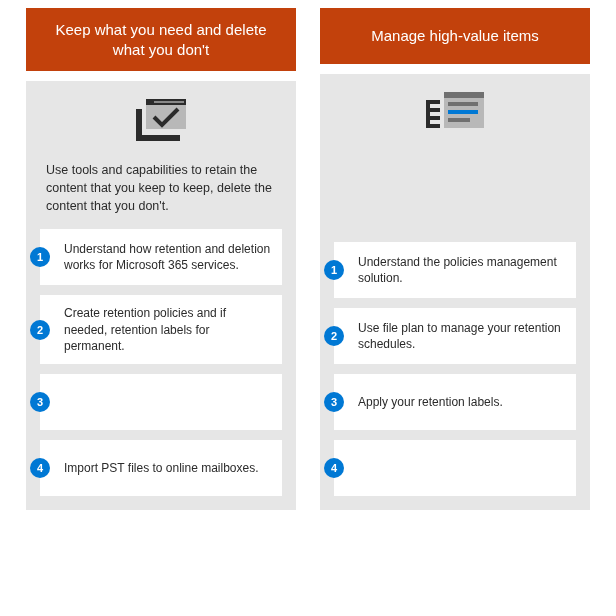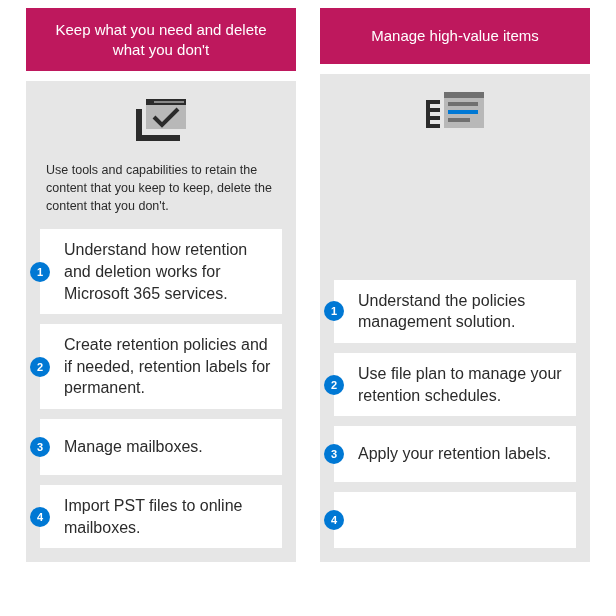--- a/index.html
+++ b/index.html
@@ -15,21 +15,21 @@
     display: flex;
     gap: 24px;
     justify-content: center;
   }
   .column {
     width: 270px;
     display: flex;
     flex-direction: column;
   }
   .header-band {
-    background: #be185d;
+    background: #c2410c;
     color: #ffffff;
     font-size: 15px;
     font-weight: 400;
     text-align: center;
     padding: 12px 20px;
     min-height: 56px;
     display: flex;
     align-items: center;
     justify-content: center;
     line-height: 1.3;
@@ -70,21 +70,21 @@
     color: #ffffff;
     font-size: 11px;
     font-weight: 600;
     display: flex;
     align-items: center;
     justify-content: center;
     margin-left: -20px;
     flex-shrink: 0;
   }
   .step-text {
-    font-size: 16px;
+    font-size: 12px;
     color: #2b2b2b;
     line-height: 1.35;
     padding-left: 14px;
   }
   .spacer { flex: 1; }
 </style>
 </head>
 <body>
 
 <div class="columns">
@@ -109,21 +109,20 @@
         <div class="step">
           <div class="step-num">1</div>
           <div class="step-text">Understand how retention and deletion works for Microsoft 365 services.</div>
         </div>
         <div class="step">
           <div class="step-num">2</div>
           <div class="step-text">Create retention policies and if needed, retention labels for permanent.</div>
         </div>
         <div class="step">
           <div class="step-num">3</div>
-          <div class="step-text">Manage mailboxes.</div>
         </div>
         <div class="step">
           <div class="step-num">4</div>
           <div class="step-text">Import PST files to online mailboxes.</div>
         </div>
       </div>
     </div>
   </div>
 
   <div class="column">

